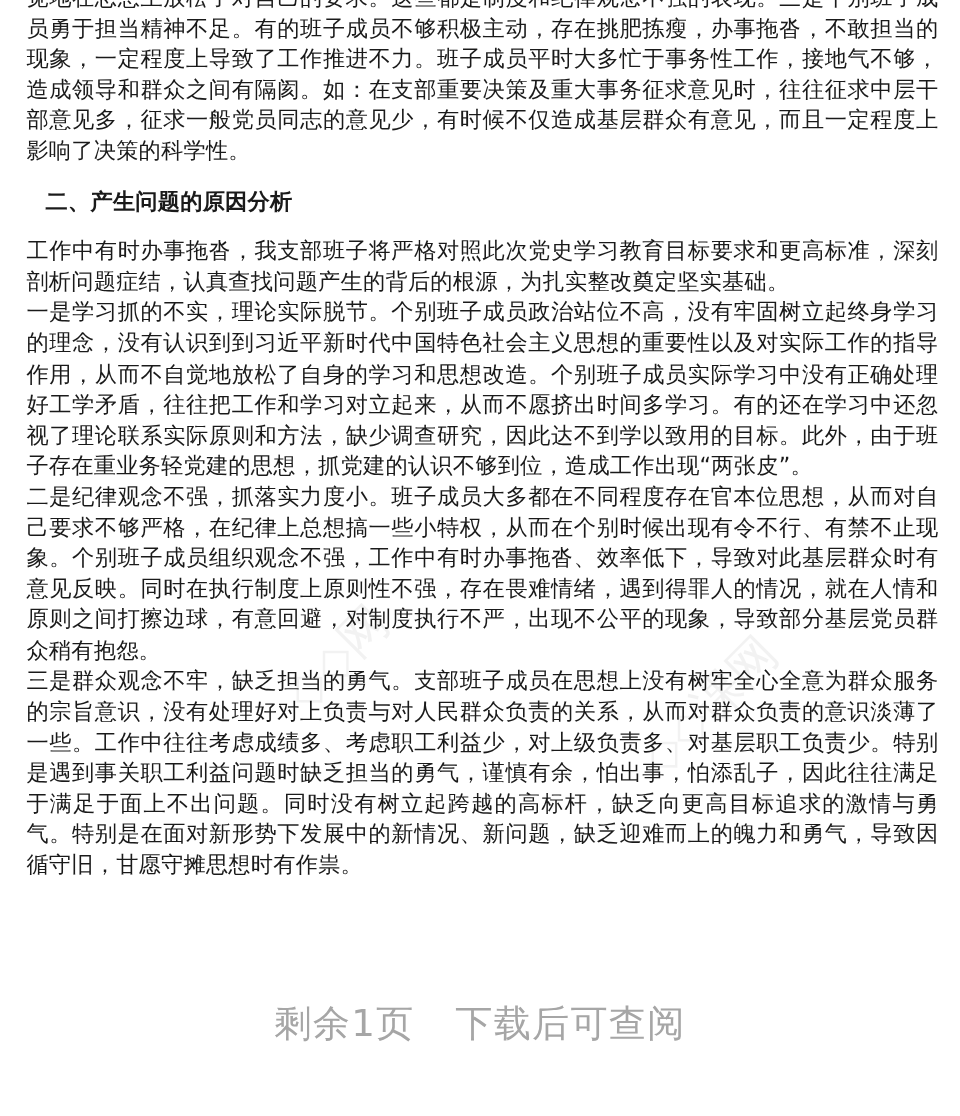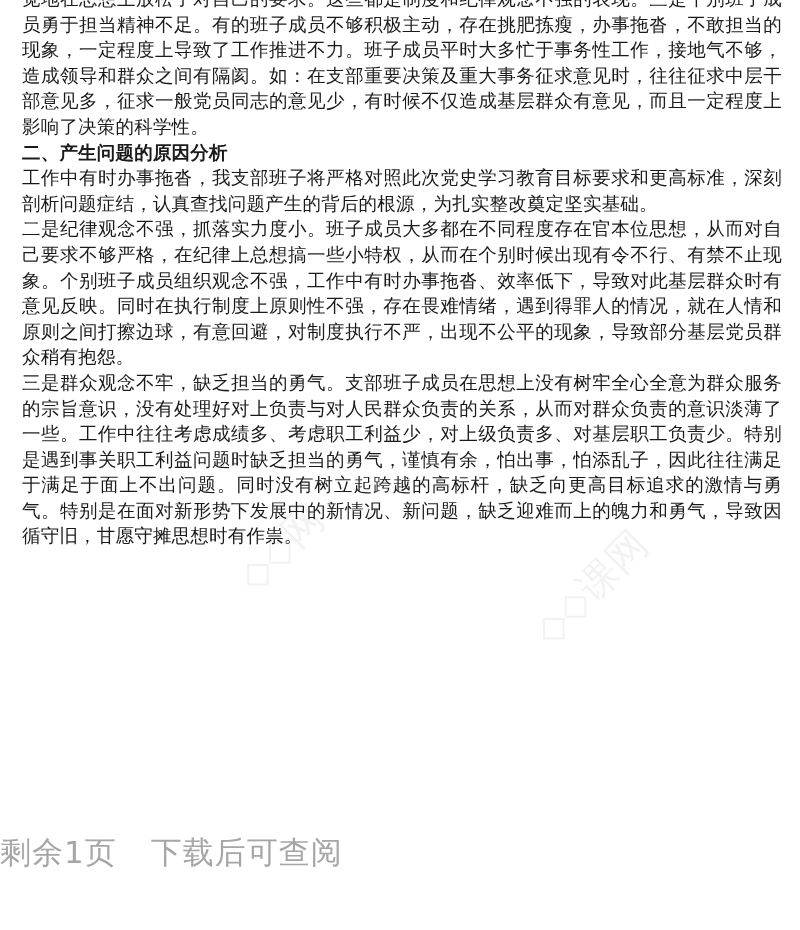--- a/index.html
+++ b/index.html
@@ -4,42 +4,43 @@
 <style>
   html, body { margin: 0; padding: 0; background: #ffffff; }
   body { width: 800px; height: 930px; overflow: hidden; position: relative; }
   .doc {
     position: absolute; left: 22px; top: -14px; width: 760px;
     font-family: "DejaVu Sans", "Liberation Sans", sans-serif;
     font-size: 18.5px; line-height: 25.6px; color: #1a1a1a;
     text-align: justify; letter-spacing: 0.2px;
   }
   .doc p { margin: 0; }
-  .doc h2 { margin: 0; font-size: 18.5px; line-height: 25.6px; font-weight: bold; }
+  .doc h2 { margin: 16px; font-size: 18.5px; line-height: 25.6px; font-weight: bold; }
   .watermark {
     position: absolute; color: rgba(0,0,0,0.05); font-size: 40px;
     font-family: "DejaVu Sans", sans-serif; transform: rotate(-45deg);
     pointer-events: none;
   }
   .more {
-    position: absolute; left: 0; width: 800px; top: 832px; 
+    position: absolute; left: 0; width: 800px; top: 832px; text-align: center;
     font-family: "DejaVu Sans", "Liberation Sans", sans-serif;
     font-size: 31px; color: #a6a6a6; letter-spacing: 1px;
   }
   .more span + span { margin-left: 34px; }
 </style>
 </head>
 <body>
 
 <div class="watermark" style="left:230px; top:520px;">◇◇网</div>
 <div class="watermark" style="left:520px; top:560px;">◇◇课网</div>
 
 <div class="doc">
   <p>觉地在思想上放松了对自己的要求。这些都是制度和纪律观念不强的表现。三是个别班子成员勇于担当精神不足。有的班子成员不够积极主动，存在挑肥拣瘦，办事拖沓，不敢担当的现象，一定程度上导致了工作推进不力。班子成员平时大多忙于事务性工作，接地气不够，造成领导和群众之间有隔阂。如：在支部重要决策及重大事务征求意见时，往往征求中层干部意见多，征求一般党员同志的意见少，有时候不仅造成基层群众有意见，而且一定程度上影响了决策的科学性。</p>
   <h2>二、产生问题的原因分析</h2>
   <p>工作中有时办事拖沓，我支部班子将严格对照此次党史学习教育目标要求和更高标准，深刻剖析问题症结，认真查找问题产生的背后的根源，为扎实整改奠定坚实基础。</p>
+  <p>一是学习抓的不实，理论实际脱节。个别班子成员政治站位不高，没有牢固树立起终身学习的理念，没有认识到到习近平新时代中国特色社会主义思想的重要性以及对实际工作的指导作用，从而不自觉地放松了自身的学习和思想改造。个别班子成员实际学习中没有正确处理好工学矛盾，往往把工作和学习对立起来，从而不愿挤出时间多学习。有的还在学习中还忽视了理论联系实际原则和方法，缺少调查研究，因此达不到学以致用的目标。此外，由于班子存在重业务轻党建的思想，抓党建的认识不够到位，造成工作出现“两张皮”。</p>
   <p>二是纪律观念不强，抓落实力度小。班子成员大多都在不同程度存在官本位思想，从而对自己要求不够严格，在纪律上总想搞一些小特权，从而在个别时候出现有令不行、有禁不止现象。个别班子成员组织观念不强，工作中有时办事拖沓、效率低下，导致对此基层群众时有意见反映。同时在执行制度上原则性不强，存在畏难情绪，遇到得罪人的情况，就在人情和原则之间打擦边球，有意回避，对制度执行不严，出现不公平的现象，导致部分基层党员群众稍有抱怨。</p>
   <p>三是群众观念不牢，缺乏担当的勇气。支部班子成员在思想上没有树牢全心全意为群众服务的宗旨意识，没有处理好对上负责与对人民群众负责的关系，从而对群众负责的意识淡薄了一些。工作中往往考虑成绩多、考虑职工利益少，对上级负责多、对基层职工负责少。特别是遇到事关职工利益问题时缺乏担当的勇气，谨慎有余，怕出事，怕添乱子，因此往往满足于满足于面上不出问题。同时没有树立起跨越的高标杆，缺乏向更高目标追求的激情与勇气。特别是在面对新形势下发展中的新情况、新问题，缺乏迎难而上的魄力和勇气，导致因循守旧，甘愿守摊思想时有作祟。</p>
 </div>
 
 <div class="more">
   <span>剩余1页</span><span>下载后可查阅</span>
 </div>
 
 </body></html>

